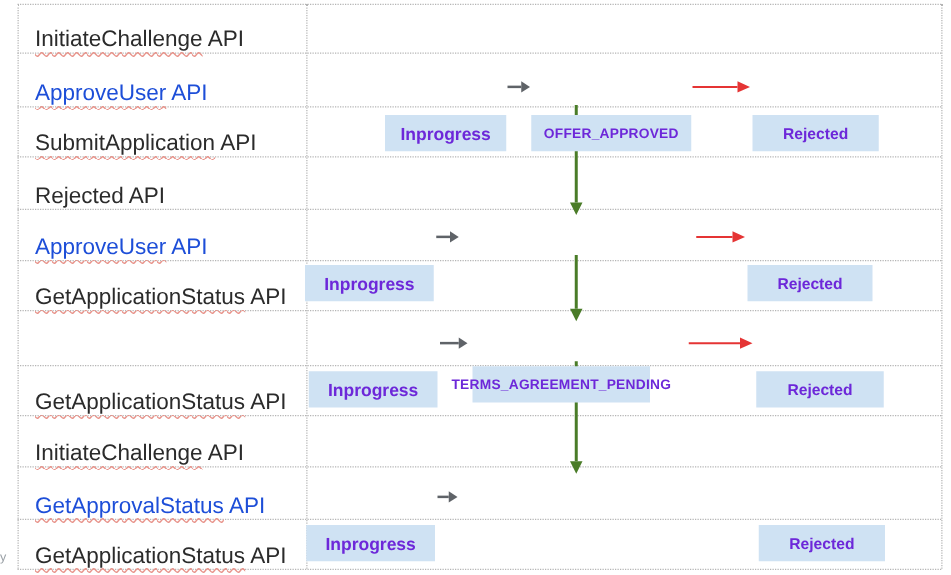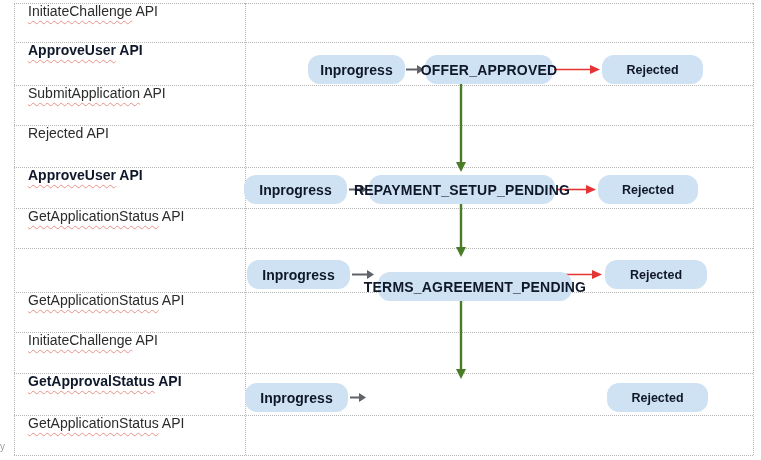--- a/index.html
+++ b/index.html
@@ -9,42 +9,43 @@
     background:#fff;
     font-family:"Liberation Sans", sans-serif;
     overflow:hidden;
   }
   
   .hline{position:absolute;left:14px;width:739px;height:0;border-top:1px dotted #b5b5b5;}
   .vline{position:absolute;top:3px;height:452px;width:0;border-left:1px dotted #b5b5b5;}
   
   .cell{
     position:absolute;left:28px;width:215px;
-    display:flex;align-items:flex-start;
-    font-size:14px;color:#2b2b2b;
+    display:flex;align-items:flex-end;
+    font-size:18px;color:#2b2b2b;
   }
-  .cell.bold{font-weight:700;color:#0f172a;}
+  .cell.bold{font-weight:400;color:#1d4ed8;}
   .miss{
     text-decoration-line:underline;
     text-decoration-style:wavy;
     text-decoration-color:#e8938a;
     text-decoration-thickness:1px;
     text-underline-offset:4px;
   }
   
   .pill{
     position:absolute;height:29px;
     background:#cfe2f3;
-    border-radius:12px;
+    border-radius:0;
     display:flex;align-items:center;justify-content:center;
-    font-weight:700;color:#0f172a;
+    font-weight:700;color:#6d28d9;
     box-sizing:border-box;
+    margin-top:37px;
   }
   .pill.inprogress{font-size:14px;}
-  .pill.state{font-size:14px;letter-spacing:.2px;}
+  .pill.state{font-size:11px;letter-spacing:.2px;}
   .pill.rejected{font-size:12.5px;}
   #connectors{position:absolute;left:0;top:0;}
   #corner-text{
     position:absolute;left:0px;top:441px;
     font-size:10px;color:#9aa0a6;
   }
 </style>
 </head>
 <body>
 
@@ -128,25 +129,24 @@
       <line x1="461" y1="289" x2="461" y2="369" stroke-width="2.4"></line>
       <polygon points="456,369 466,369 461,379" stroke="none"></polygon>
     </g>
   </svg>
 
   <div class="pill inprogress" style="left:308px;top:55px;width:97px">Inprogress</div>
   <div class="pill state" style="left:425px;top:55px;width:128px">OFFER_APPROVED</div>
   <div class="pill rejected" style="left:602px;top:55px;width:101px">Rejected</div>
 
   <div class="pill inprogress" style="left:244px;top:175px;width:103px">Inprogress</div>
-  <div class="pill state" style="left:369px;top:175px;width:186px">REPAYMENT_SETUP_PENDING</div>
   <div class="pill rejected" style="left:598px;top:175px;width:100px">Rejected</div>
 
   <div class="pill inprogress" style="left:247px;top:260px;width:103px">Inprogress</div>
-  <div class="pill state" style="left:378px;top:272px;width:194px">TERMS_AGREEMENT_PENDING</div>
+  <div class="pill state" style="left:378px;top:256px;width:142px">TERMS_AGREEMENT_PENDING</div>
   <div class="pill rejected" style="left:605px;top:260px;width:102px">Rejected</div>
 
   <div class="pill inprogress" style="left:245px;top:383px;width:103px">Inprogress</div>
   <div class="pill rejected" style="left:607px;top:383px;width:101px">Rejected</div>
 
   <span id="corner-text">y</span>
 
 </div>
 
 </body></html>

